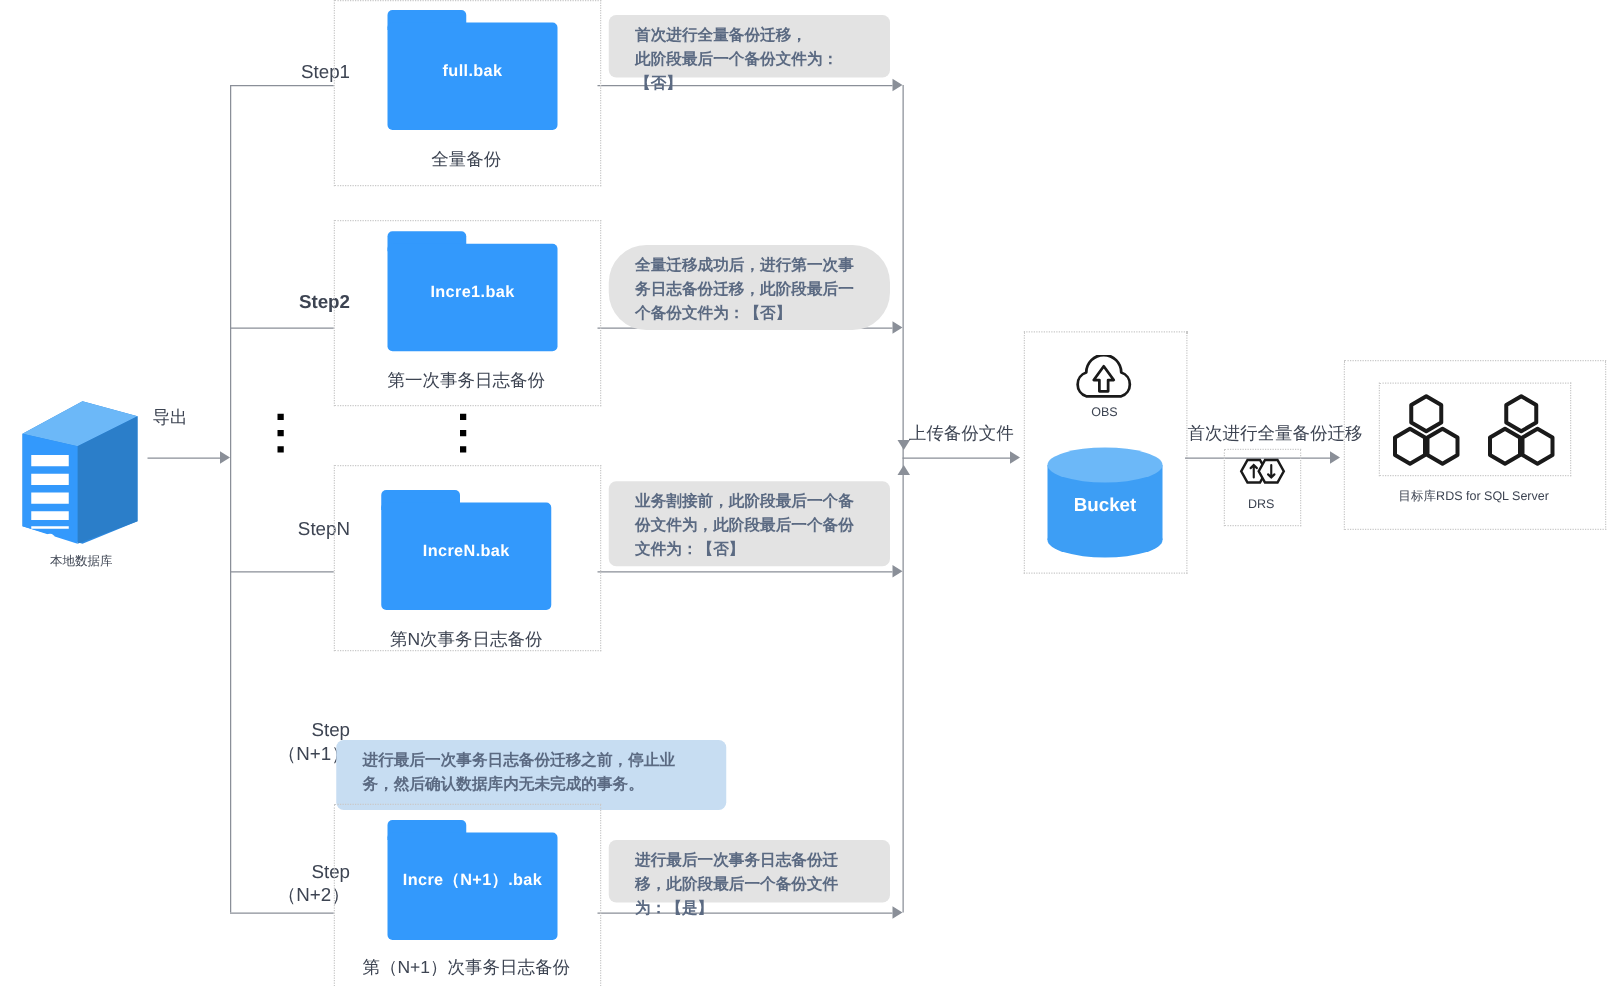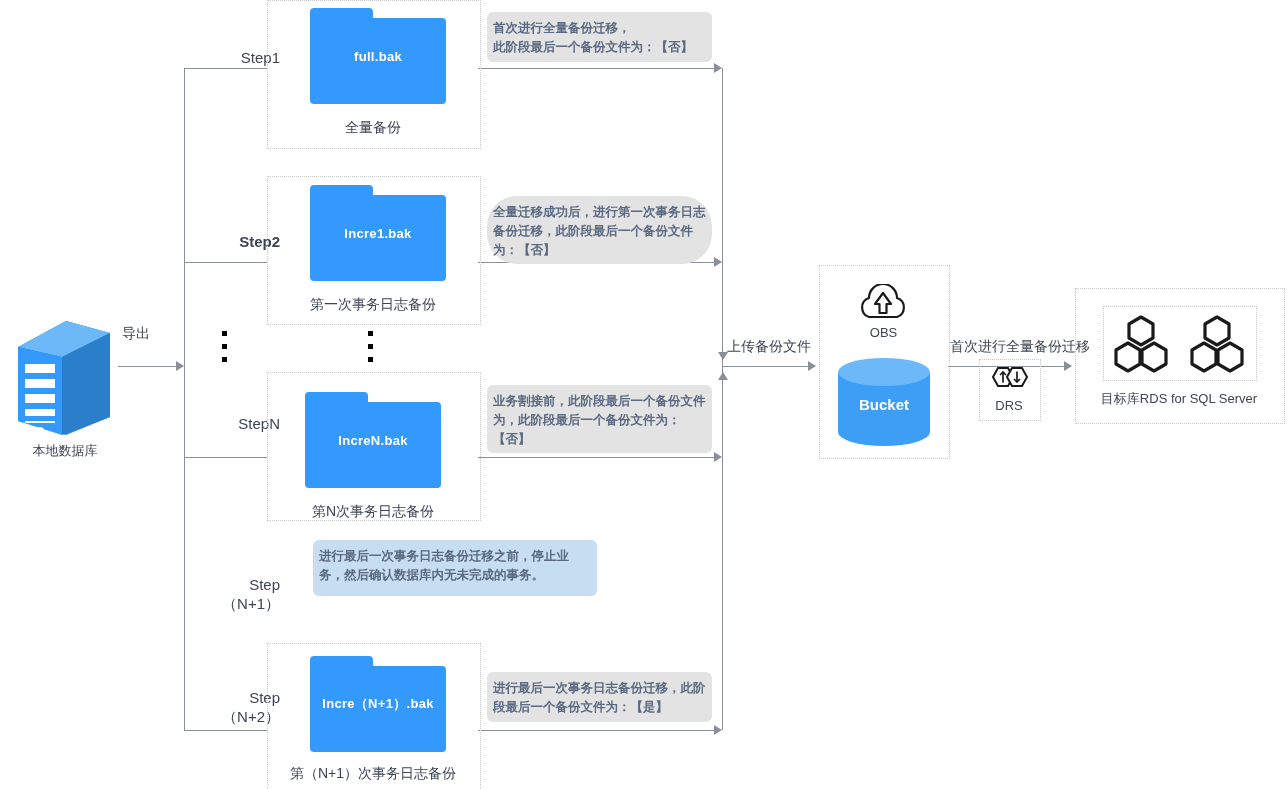--- a/index.html
+++ b/index.html
@@ -37,36 +37,36 @@
     background:#3399fc;border-radius:4px 4px 0 0;}
   .folder .body{position:absolute;left:0;top:10px;right:0;bottom:0;
     background:#3399fc;border-radius:4px;}
   .folder .fname{position:absolute;left:0;right:0;top:50%;transform:translateY(-50%);
     text-align:center;color:#ffffff;font-size:13px;font-weight:bold;
     letter-spacing:.3px;}
   .caption{position:absolute;text-align:center;font-size:14px;color:#3d4452;
     white-space:nowrap;}
 
   
-  .callout{position:absolute;border-radius:6px;padding:7px 6px;
+  .callout{position:absolute;border-radius:6px;padding:7px 21px;
     font-size:12.5px;line-height:19px;color:#5b6a82;font-weight:bold;
     box-sizing:border-box;}
   .callout.gray{background:#e3e3e3;}
   .callout.blue{background:#c7ddf2;}
 
   
   .edge-label{position:absolute;font-size:14px;color:#3d4452;white-space:nowrap;}
 
   
   .vdots{position:absolute;}
   .vdots i{display:block;width:5px;height:5px;background:#000;margin-bottom:8px;}
 
   
   .server{position:absolute;}
-  .node-caption{position:absolute;font-size:13px;color:#3d4452;white-space:nowrap;
+  .node-caption{position:absolute;font-size:10px;color:#3d4452;white-space:nowrap;
     text-align:center;}
 
   
   .cyl{position:absolute;}
   .cyl .body{position:absolute;left:0;right:0;top:14px;bottom:14px;background:#3d9ef5;}
   .cyl .top{position:absolute;left:0;right:0;top:0;height:28px;border-radius:50%;
     background:#6cb8f8;}
   .cyl .bot{position:absolute;left:0;right:0;bottom:0;height:28px;border-radius:50%;
     background:#3d9ef5;}
   .cyl .label{position:absolute;left:0;right:0;top:52%;transform:translateY(-50%);
@@ -159,21 +159,21 @@
 <div class="folder" style="left:305px;top:392px;width:136px;height:96px;">
   <div class="tab"></div>
   <div class="body"></div>
   <div class="fname">IncreN.bak</div>
 </div>
 <div class="caption" style="left:267px;top:503px;width:212px;">第N次事务日志备份</div>
 <div class="callout gray" style="left:487px;top:385px;width:225px;height:68px;">业务割接前，此阶段最后一个备份文件为，此阶段最后一个备份文件为：【否】</div>
 
 <div class="step-label" style="left:160px;top:575px;width:120px;white-space:pre-line;">Step
 （N+1）</div>
-<div class="callout blue" style="left:269px;top:540px;width:284px;height:56px;margin-left:44px;">进行最后一次事务日志备份迁移之前，停止业务，然后确认数据库内无未完成的事务。</div>
+<div class="callout blue" style="left:269px;top:592px;width:312px;height:56px;">进行最后一次事务日志备份迁移之前，停止业务，然后确认数据库内无未完成的事务。</div>
 
 <div class="step-label" style="left:160px;top:688px;width:120px;white-space:pre-line;">Step
 （N+2）</div>
 <div class="dotbox" style="left:267px;top:643px;width:212px;height:146px;"></div>
 <div class="folder" style="left:310px;top:656px;width:136px;height:96px;">
   <div class="tab"></div>
   <div class="body"></div>
   <div class="fname">Incre（N+1）.bak</div>
 </div>
 <div class="caption" style="left:267px;top:765px;width:212px;">第（N+1）次事务日志备份</div>

